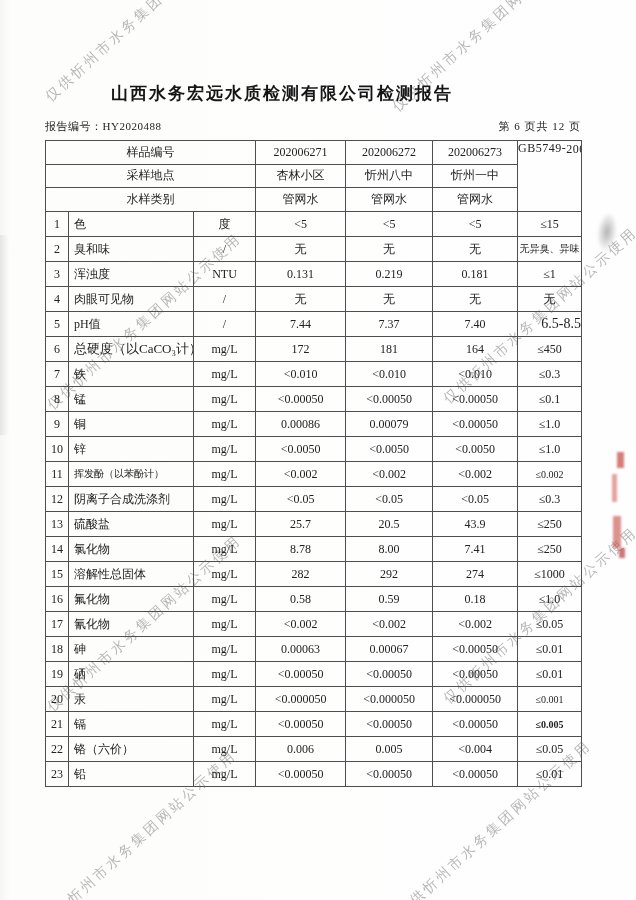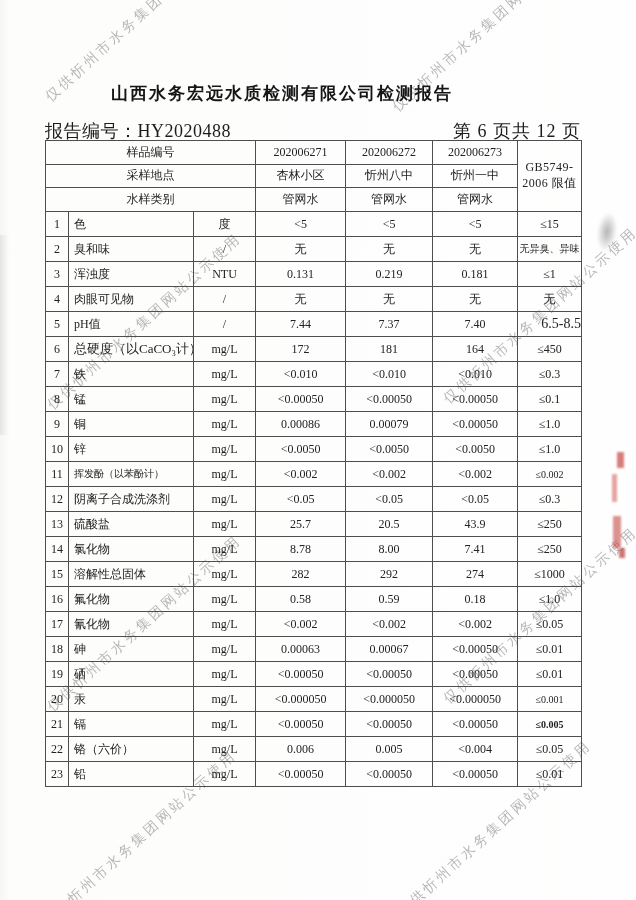--- a/index.html
+++ b/index.html
@@ -19,42 +19,42 @@
   .doc-title{
     position:absolute;top:82px;left:0;width:564px;
     text-align:center;
     font-family:Liberation Sans, sans-serif;
     font-weight:bold;font-size:17px;letter-spacing:2px;
     color:#151515;
   }
   .meta-row{
     position:absolute;top:119px;left:45px;width:536px;
     display:flex;justify-content:space-between;align-items:flex-end;
-    font-size:18px;color:#1c1c1c;
+    font-size:11px;color:#1c1c1c;
   }
   .report-no{letter-spacing:0.5px;}
   .page-indicator{letter-spacing:1px;}
   
   table.report{
     position:absolute;top:140px;left:45px;
     width:536px;border-collapse:collapse;table-layout:fixed;
   }
   table.report td{
     border:1px solid #4e4e4e;
     font-size:12px;text-align:center;vertical-align:middle;
     padding:0;height:24px;color:#222;
     overflow:hidden;white-space:nowrap;
   }
   table.report tr.hdr td{height:22px;}
   table.report td.item-name{text-align:left;padding-left:5px;}
   table.report td.gb-cell{
     font-size:12px;letter-spacing:0.5px;
   }
   .gb-inner{
-    display:flex;flex-direction:column;justify-content:center;
+    display:flex;justify-content:flex-start;
     height:70px;
   }
   
   .wm{
     position:absolute;
     font-family:"Liberation Sans","DejaVu Sans",sans-serif;
     font-size:14px;letter-spacing:3px;
     color:rgba(125,125,125,0.55);
     white-space:nowrap;
     transform:rotate(-42deg);

